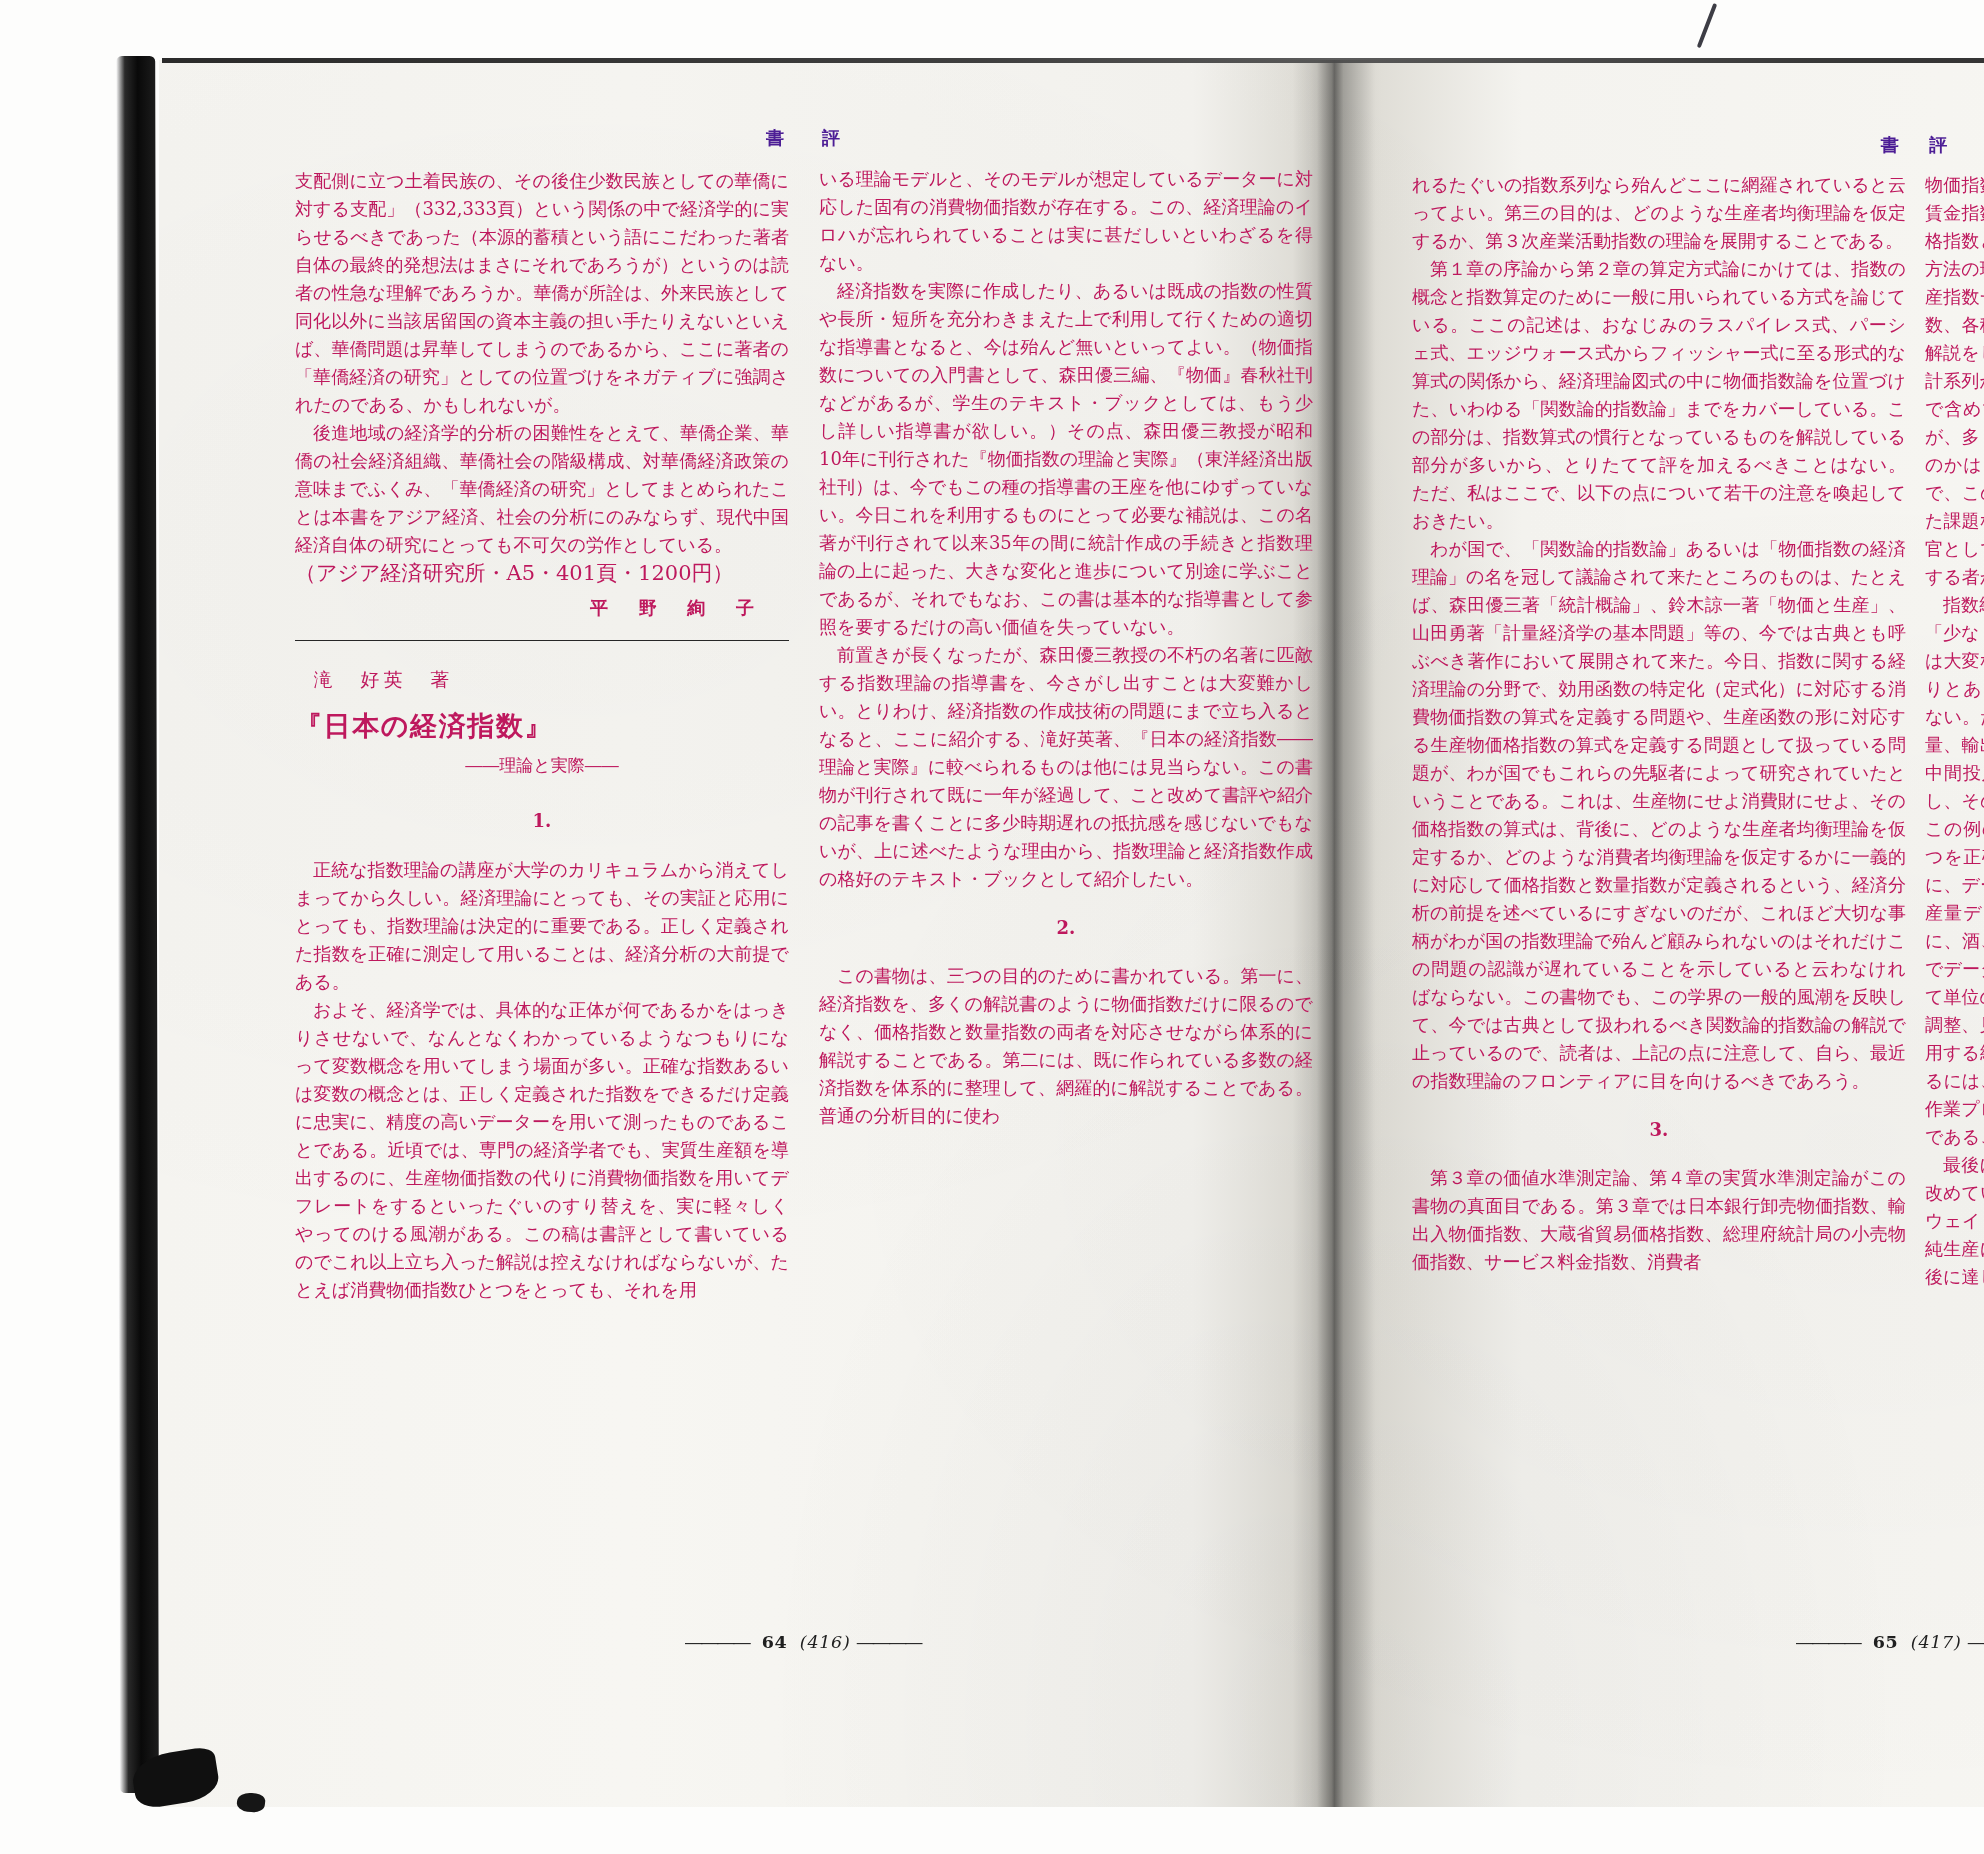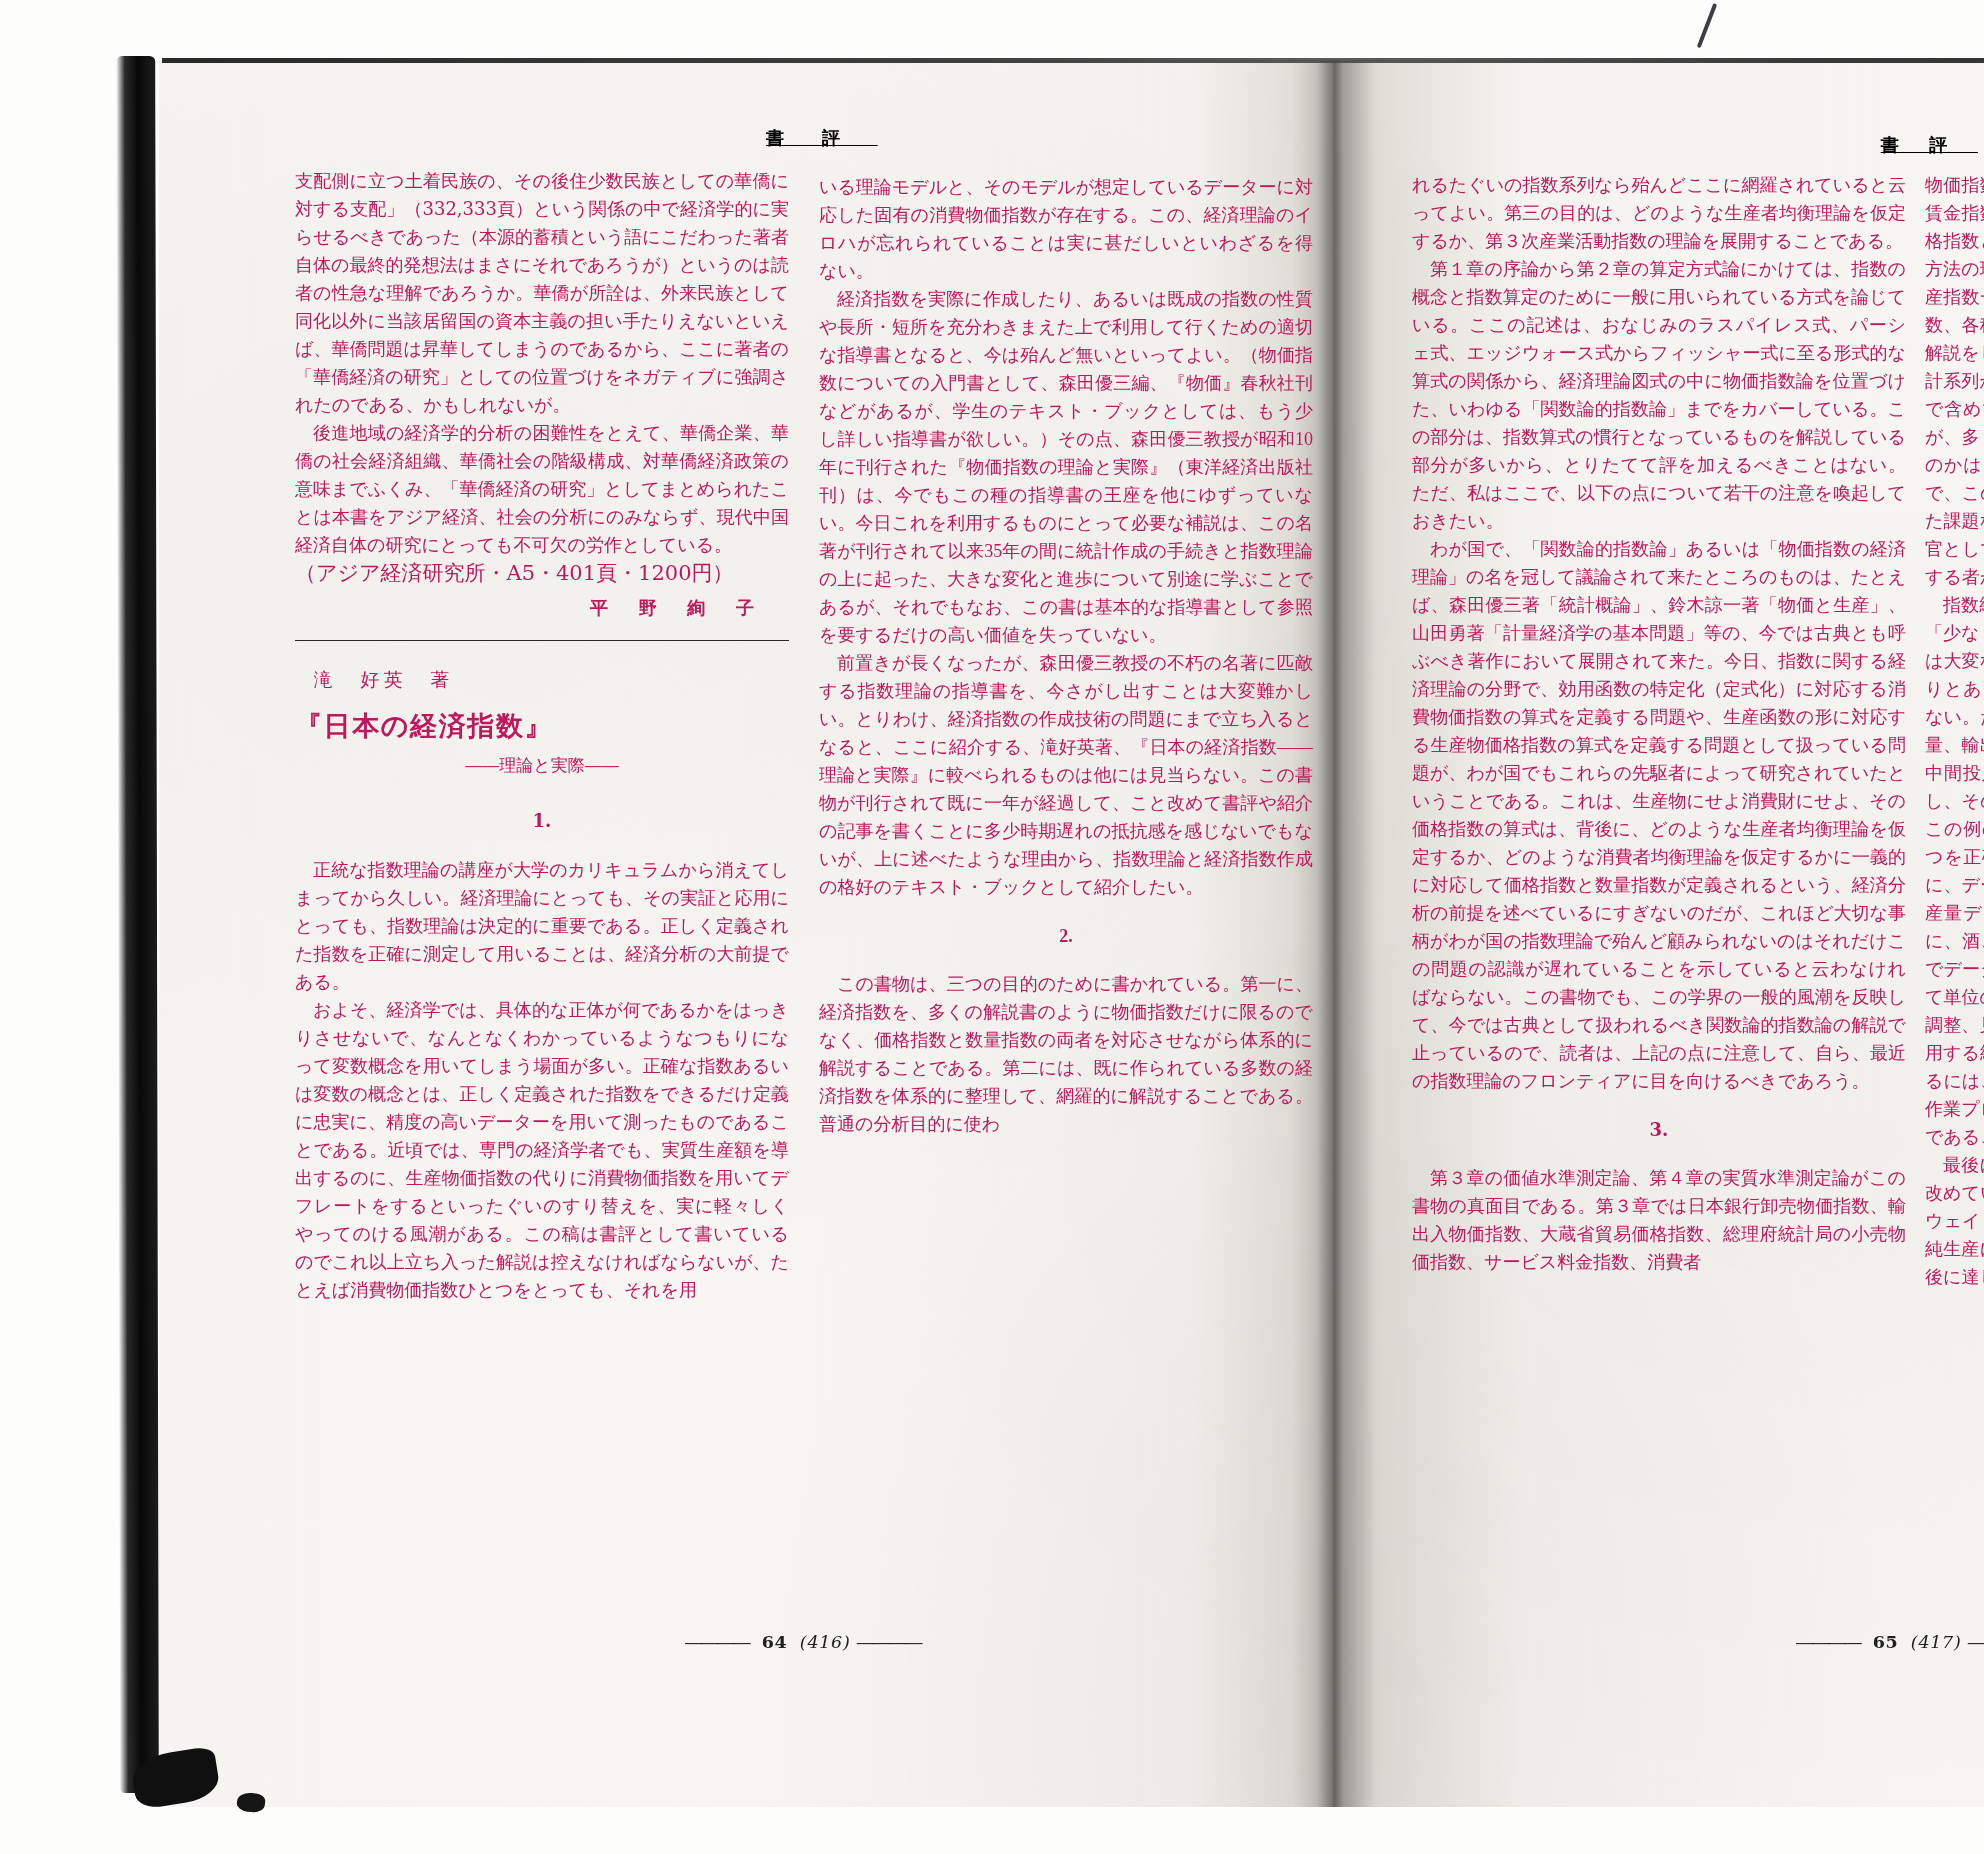--- a/index.html
+++ b/index.html
@@ -68,34 +68,33 @@
     position: absolute; left: 1705px; top: 2.4px;
     width: 3.6px; height: 47px; background: #2c2d35;
     border-radius: 2px; transform: rotate(21deg); opacity: 0.92;
   }
 
   
   .page-header {
     position: absolute; top: 126px;
     font-size: 18px; font-weight: bold;
     text-align: center; letter-spacing: 2.1em; text-indent: 2.1em;
-    color: #000000;
-    text-decoration: underline;
+    color: #4c1d95;
   }
   .ph-left  { left: 295px;  width: 1016px; }
   .ph-right { left: 1412px; width: 1004px; top: 133px; letter-spacing: 1.7em; text-indent: 1.7em; }
 
   .col {
     position: absolute; width: 494px; height: 1465px;
     font-size: 18px; line-height: 28px;
     text-align: justify; color: #be185d;
     overflow: hidden;
   }
   .col-l1 { left: 295px;  top: 167px; }
-  .col-l2 { left: 819px; top: 173px; font-family: Liberation Serif, serif; }
+  .col-l2 { left: 819px; top: 165px; }
   .col-r1 { left: 1412px; top: 171px; }
   .col-r2 { left: 1925px; top: 171px; }
 
   .col p { margin: 0; text-indent: 1em; }
   .col p.cont { text-indent: 0; }
   .pub-note { font-size: 21px; text-indent: 0 !important; }
 
   .reviewer {
     text-align: right; padding-right: 1.6em;
     font-weight: bold; letter-spacing: 0.35em;

